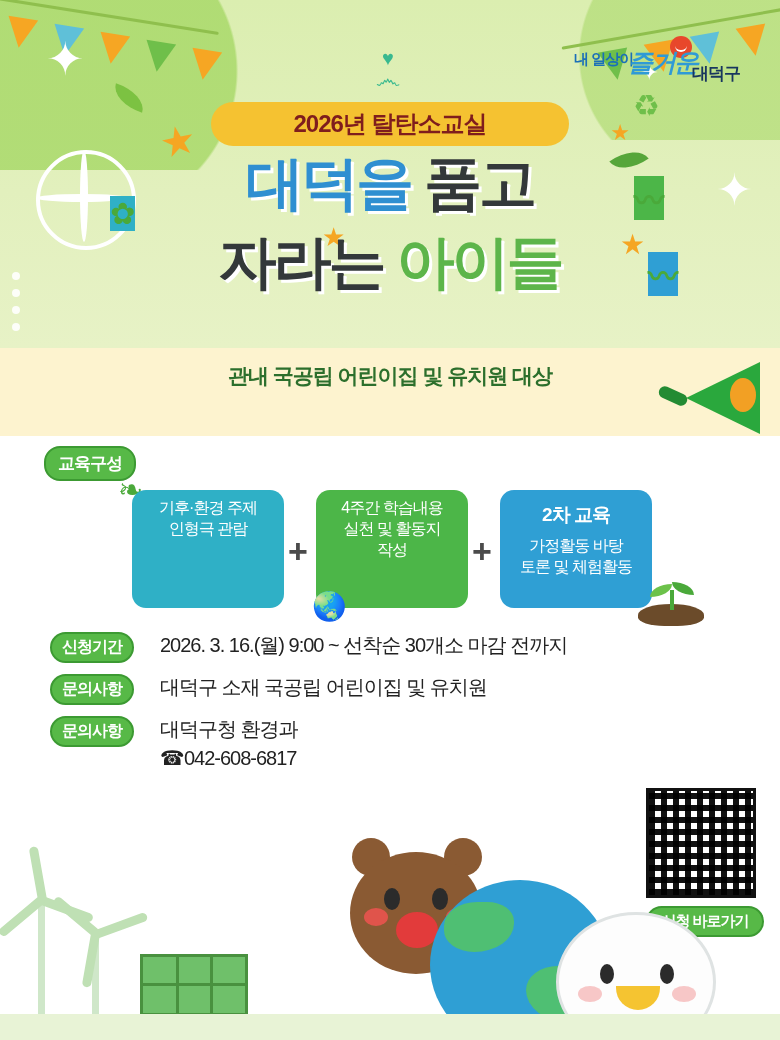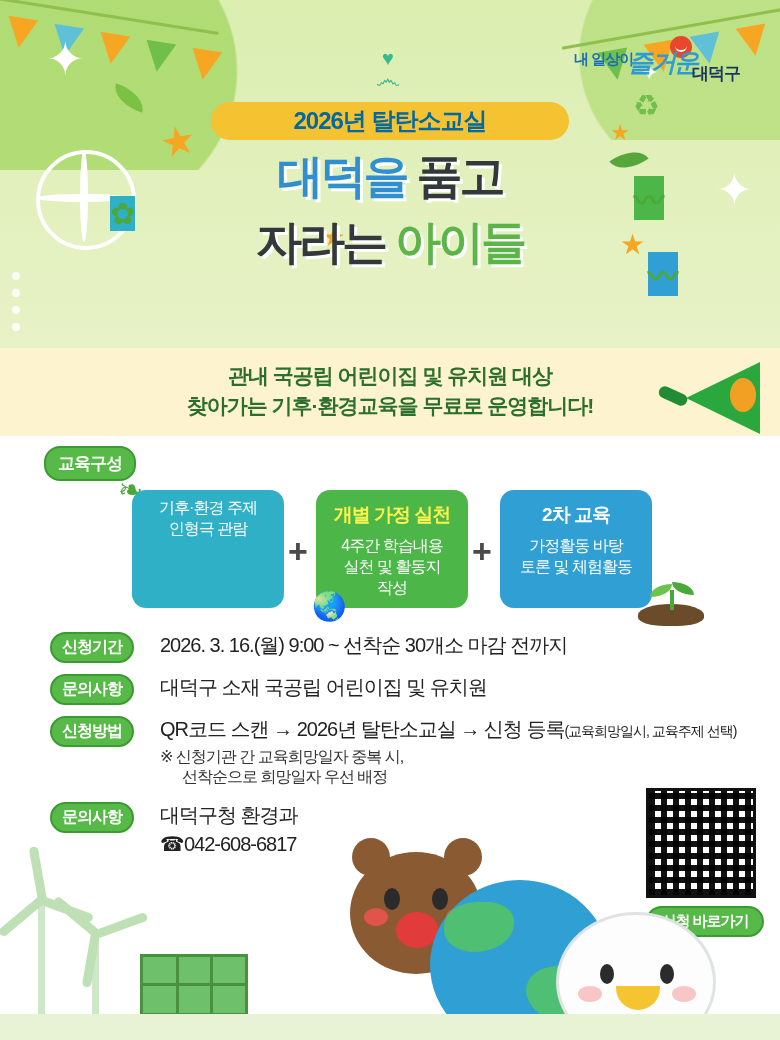--- a/index.html
+++ b/index.html
@@ -60,27 +60,27 @@
   .hands .palms{color:#38b98f;font-size:26px;display:block;line-height:1;margin-top:-2px;}
 
   .logo-dd{position:absolute;right:18px;top:44px;width:188px;height:56px;}
   .logo-dd .lg1{position:absolute;left:0;top:6px;color:#1a6fb8;font-size:15px;font-weight:bold;letter-spacing:-1px;}
   .logo-dd .lg2{position:absolute;left:54px;top:2px;color:#2f9ad6;font-size:25px;font-weight:bold;font-style:italic;letter-spacing:-2px;text-align:right;}
   .logo-dd .lg3{position:absolute;left:118px;top:6px;color:#18365e;font-size:17px;font-weight:bold;letter-spacing:-1px;margin-top:12px;}
   .logo-dd .lgdot{position:absolute;left:96px;top:-8px;width:22px;height:22px;border-radius:50%;background:#e8472b;}
   .logo-dd .lgdot:after{content:"";position:absolute;left:5px;top:8px;width:12px;height:6px;border-bottom:2px solid #fff;border-radius:0 0 12px 12px;}
 
   .title-pill{
-    position:absolute;left:211px;top:102px;width:358px;height:38px;border-radius:24px;
-    background:#f5c231;color:#0369a1;font-size:24px;font-weight:bold;letter-spacing:-1px;
+    position:absolute;left:211px;top:102px;width:358px;height:44px;border-radius:24px;
+    background:#f5c231;color:#7f1d1d;font-size:24px;font-weight:bold;letter-spacing:-1px;
     display:flex;align-items:center;justify-content:center;
   }
   .headline{
     position:absolute;left:0;top:152px;width:780px;text-align:center;
-    font-size:46px;font-weight:bold;letter-spacing:-3px;line-height:1.08;
+    font-size:58px;font-weight:bold;letter-spacing:-3px;line-height:1.08;
   }
   .headline .l1{display:block;}
   .headline .l2{display:block;margin-top:16px;}
   .blue{color:#2f8fd1;text-shadow:3px 3px 0 #fff;}
   .dark{color:#33383a;text-shadow:3px 3px 0 #fff;}
   .green{color:#5db54a;text-shadow:3px 3px 0 #fff;}
   .curl{position:absolute;color:#4aa93a;font-size:30px;font-weight:bold;}
   .curl.c1{left:110px;top:196px;}
   .curl.c2{left:634px;top:176px;}
   .curl.c3{left:648px;top:252px;}
@@ -258,21 +258,20 @@
     </div>
 
     <span class="curl c1">✿</span>
     <span class="curl c2">〰</span>
     <span class="curl c3">〰</span>
   </div>
 
   <div class="subband">
     <div class="inner">
       <p>관내 국공립 어린이집 및 유치원 대상</p>
-      <p>찾아가는 기후·환경교육을 무료로 운영합니다!</p>
     </div>
     <div class="megaphone">
       <div class="mg-body"></div>
       <div class="mg-inner"></div>
       <div class="mg-handle"></div>
     </div>
   </div>
 
   <div class="body">
 
@@ -286,21 +285,20 @@
       <div class="card c1">
         <div class="cb">
           <div>기후·환경 주제</div>
           <div>인형극 관람</div>
         </div>
       </div>
 
       <span class="plus p1">+</span>
 
       <div class="card c2">
-        <div class="ct">개별 가정 실천</div>
         <div class="cb">
           <div>4주간 학습내용</div>
           <div>실천 및 활동지</div>
           <div>작성</div>
         </div>
       </div>
 
       <span class="plus p2">+</span>
 
       <div class="card c3">
@@ -325,28 +323,20 @@
       <div class="row" style="height:38px">
         <div class="lbl"><span class="tag sm">신청기간</span></div>
         <div class="val">2026. 3. 16.(월) 9:00 ~ 선착순 30개소 마감 전까지</div>
       </div>
 
       <div class="row" style="height:38px">
         <div class="lbl"><span class="tag sm">문의사항</span></div>
         <div class="val">대덕구 소재 국공립 어린이집 및 유치원</div>
       </div>
 
-      <div class="row" style="height:82px">
-        <div class="lbl"><span class="tag sm">신청방법</span></div>
-        <div class="val">
-          <span>QR코드 스캔 → 2026년 탈탄소교실 → 신청 등록</span><span class="small">(교육희망일시, 교육주제 선택)</span>
-        </div>
-        <div class="note" style="top:30px">※ 신청기관 간 교육희망일자 중복 시,</div>
-        <div class="note" style="top:50px;left:182px">선착순으로 희망일자 우선 배정</div>
-      </div>
 
       <div class="row" style="height:64px">
         <div class="lbl"><span class="tag sm">문의사항</span></div>
         <div class="val">대덕구청 환경과</div>
         <div class="val" style="top:30px">☎042-608-6817</div>
       </div>
 
     </div>
 
     <div class="qr-wrap" style="position:absolute;left:646px;top:352px;">

